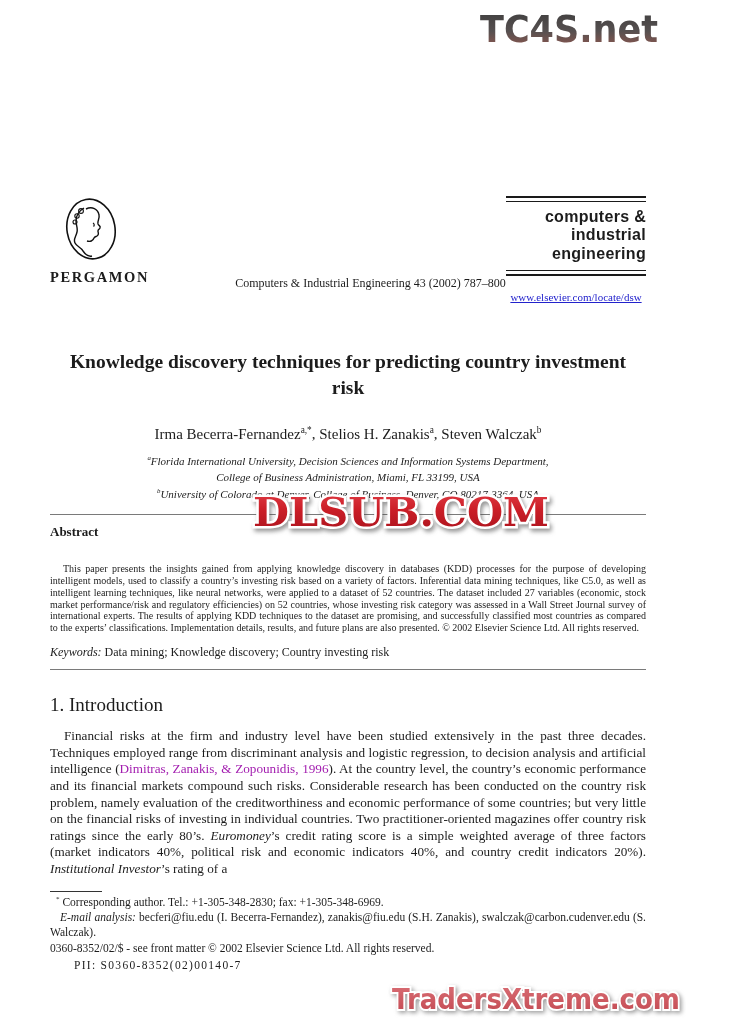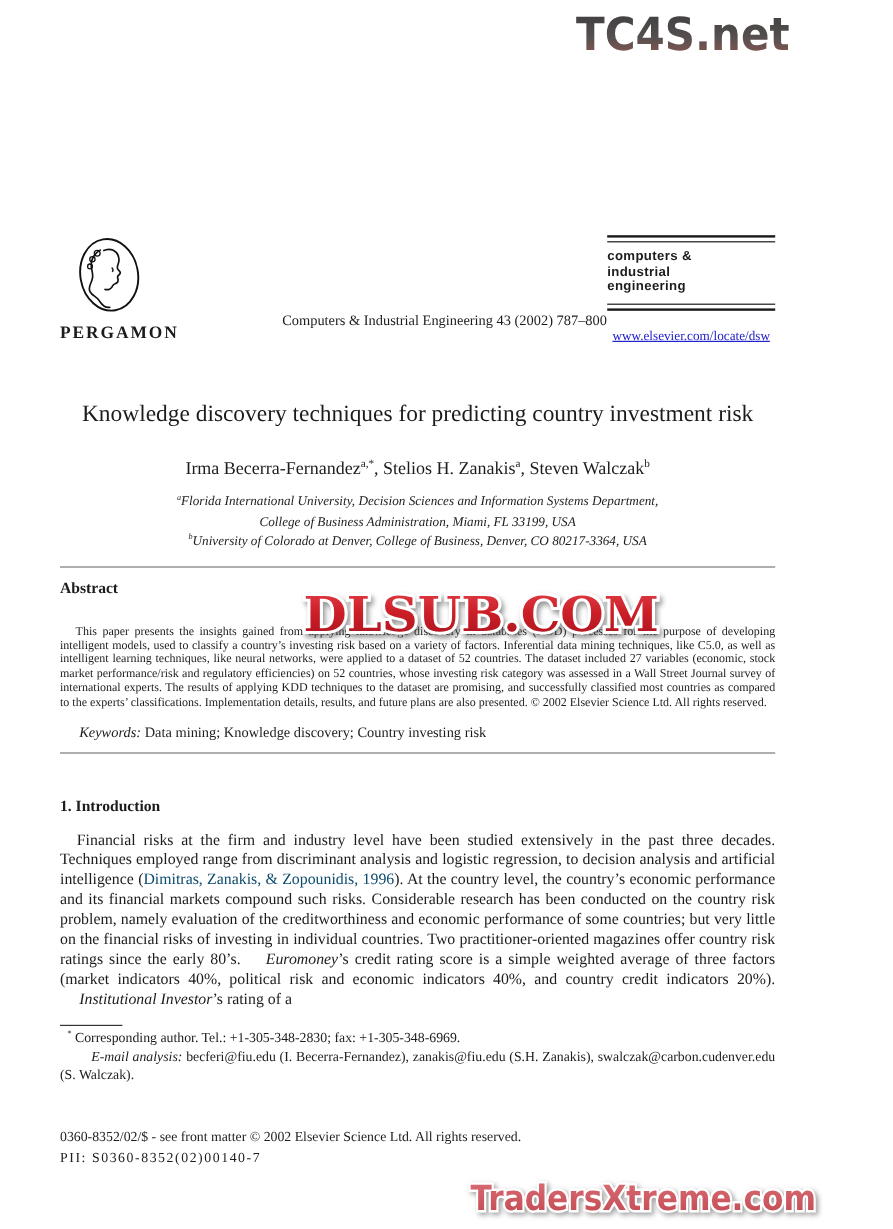--- a/index.html
+++ b/index.html
@@ -8,51 +8,51 @@
   .content{padding:0 42px 0 50px;}
 
   
   .header-row{display:flex;margin-top:196px;}
   .brand{width:185px;}
   .publisher{font-weight:bold;letter-spacing:1.6px;font-size:14.5px;margin-top:3px;}
   .citation{flex:1;text-align:center;align-self:flex-end;font-size:12px;padding-bottom:12px;}
   .cover{width:140px;}
   .dbl-top{height:3px;border-top:2px solid #1a1a1a;border-bottom:1px solid #1a1a1a;}
   .dbl-bot{height:3px;border-top:1px solid #1a1a1a;border-bottom:2px solid #1a1a1a;}
-  .cover-title{font-family:"Liberation Sans",sans-serif;font-weight:bold;font-size:11px;
-               line-height:1.15;text-align:left;letter-spacing:.3px;padding:6px 0 7px;}
+  .cover-title{font-family:"Liberation Sans",sans-serif;font-weight:bold;font-size:16px;
+               line-height:1.15;text-align:right;letter-spacing:.3px;padding:6px 0 7px;}
   .cover-link{text-align:center;margin-top:15px;font-size:11px;}
   a.link{color:#2222cc;text-decoration:underline;cursor:pointer;}
 
   
-  .title{font-size:19.5px;font-weight:normal;text-align:center;line-height:1.35;
+  .title{font-size:19.5px;font-weight:bold;text-align:center;line-height:1.35;
          max-width:590px;margin:46px auto 4px;}
   .authors{text-align:center;font-size:15px;margin-top:24px;}
   .affil{text-align:center;font-style:italic;font-size:11px;line-height:1.5;margin-top:10px;}
   .rule{border:none;border-top:1px solid #7a7a7a;margin:12px 0 0;}
   .abs-head{font-weight:bold;font-size:13px;margin-top:9px;}
   .abs-text{font-size:10px;line-height:1.18;text-align:justify;margin-top:23px;text-indent:13px;}
   .keywords{font-size:12px;margin-top:11px;}
   .rule2{border:none;border-top:1px solid #7a7a7a;margin:9px 0 0;}
-  .sec-head{font-weight:bold;font-size:13px;margin-top:36px;}
+  .sec-head{font-weight:normal;font-size:19px;margin-top:24px;}
   .body-text{font-size:13.2px;line-height:1.26;text-align:justify;margin-top:12px;text-indent:14px;}
 
-  .seg-italic{font-style:italic;margin-left:16px;}
-  .seg-link{color:#0c4a6e;}
+  .seg-italic{font-style:italic;}
+  .seg-link{color:#a21caf;}
   .seg-sup{vertical-align:super;font-size:.62em;line-height:0;}
 
   
   .fn-rule{width:52px;border:none;border-top:1px solid #333;margin:10px 0 3px;}
   .footnote p{margin:0;font-size:11.5px;line-height:1.32;text-align:justify;}
   .fn-1{text-indent:6px;}
   .fn-2{text-indent:10px;}
 
   
   .imprint{position:absolute;left:50px;bottom:50px;font-size:11.5px;line-height:1.5;}
-  .pii{letter-spacing:1.3px;}
+  .pii{letter-spacing:1.3px;margin-left:24px;}
 
   
   .wm-top{position:absolute;top:2px;right:24px;}
   .wm-mid{position:absolute;top:484px;left:246px;text-decoration:underline;}
   .wm-bot{position:absolute;bottom:0px;right:2px;}
   .wm-text{font-family:"DejaVu Sans",sans-serif;font-weight:bold;}
   .wm-serif{font-family:"DejaVu Serif",serif;font-weight:bold;}
 </style>
 </head>
 <body>

